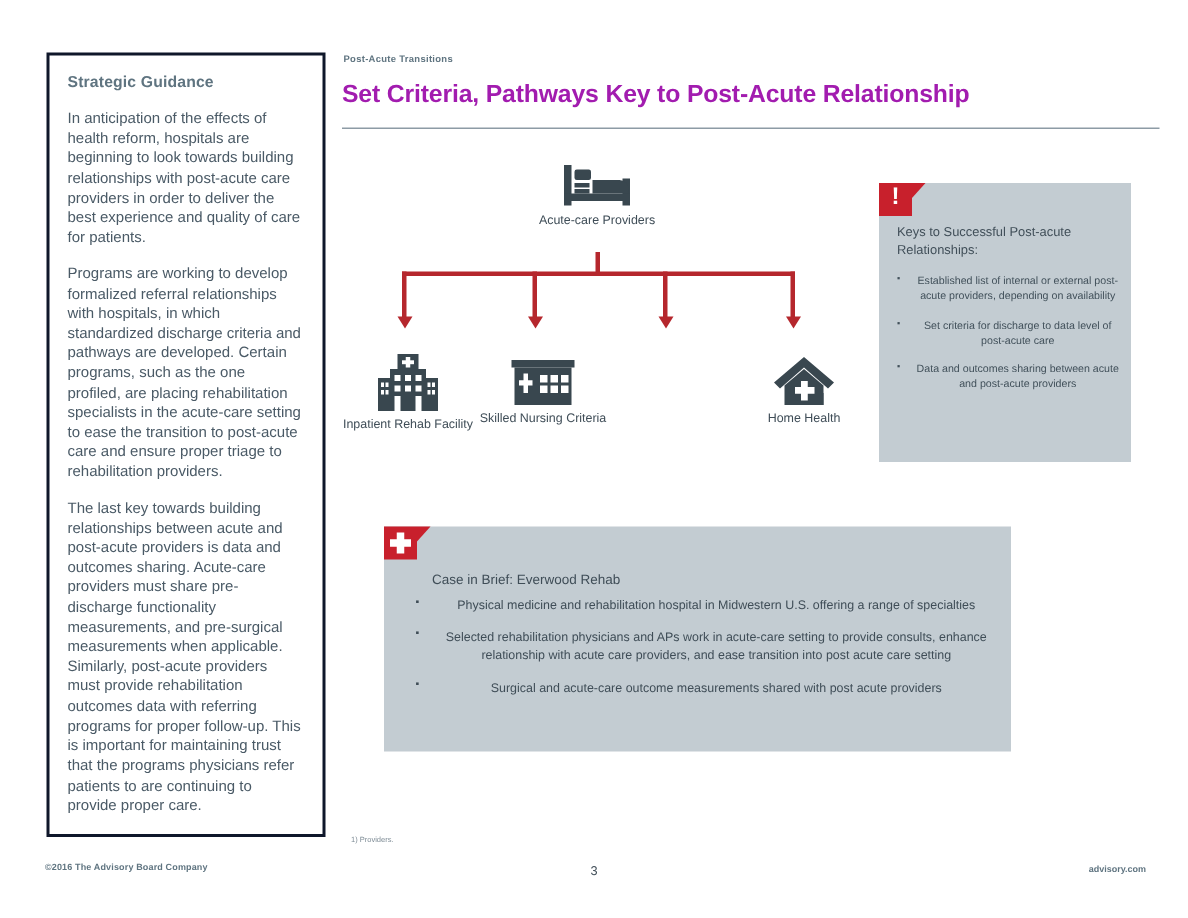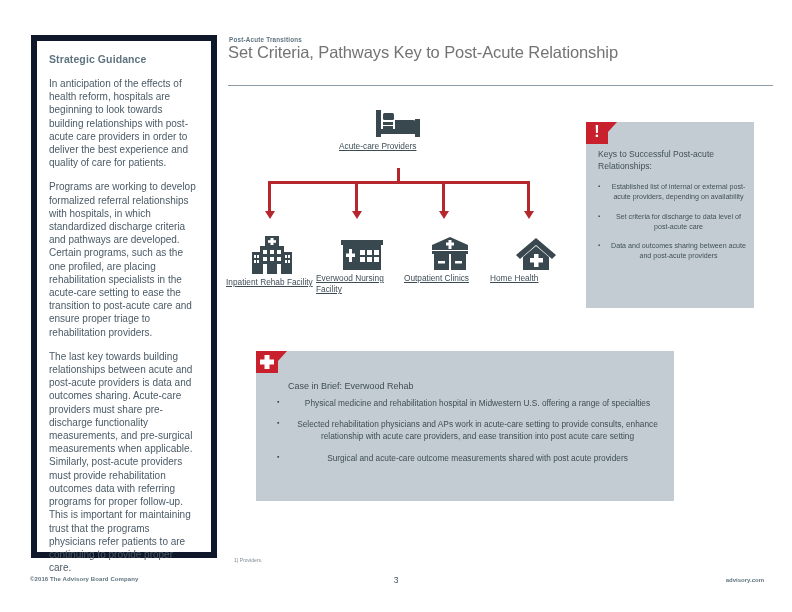--- a/index.html
+++ b/index.html
@@ -16,21 +16,21 @@
     overflow: hidden;
   }
 
   
   #guidance-panel {
     position: absolute;
     left: 31px;
     top: 35px;
     width: 186px;
     height: 523px;
-    border: 6px solid #0f172a;
+    border: 2px solid #0f172a;
     box-sizing: border-box;
     background: #ffffff;
   }
   #guidance-inner {
     padding: 12px 14px 0 12px;
   }
   #guidance-title {
     font-size: 10.5px;
     font-weight: bold;
     color: #5f7480;
@@ -50,25 +50,25 @@
     left: 229px;
     top: 36px;
     font-size: 6.3px;
     font-weight: bold;
     color: #5f7480;
     letter-spacing: .2px;
   }
   #page-title {
     position: absolute;
     left: 228px;
-    top: 43px;
+    top: 54px;
     width: 545px;
     font-size: 16.5px;
-    font-weight: normal;
-    color: #737373;
+    font-weight: bold;
+    color: #a21caf;
     margin: 0;
     letter-spacing: -.1px;
   }
   #title-rule {
     position: absolute;
     left: 228px;
     top: 85px;
     width: 545px;
     height: 1px;
     background: #8d9ba5;
@@ -77,21 +77,21 @@
   
   #flow {
     position: absolute;
     left: 228px;
     top: 100px;
     width: 340px;
     height: 215px;
   }
   .node {
     position: absolute;
-    text-decoration: underline;
+    text-align: center;
   }
   .node-label {
     font-size: 8.3px;
     line-height: 11px;
     color: #3f4d57;
     margin-top: 3px;
   }
   .ico {
     display: block;
     margin: 0 auto;
@@ -374,36 +374,23 @@
       <rect x="4" y="9" width="38" height="25" fill="#39474f"></rect>
       <rect x="10" y="13" width="3" height="13" fill="#fff"></rect>
       <rect x="7" y="17.5" width="9" height="3.5" fill="#fff"></rect>
       <rect x="21" y="14" width="5" height="5" fill="#fff"></rect>
         <rect x="28" y="14" width="5" height="5" fill="#fff"></rect>
         <rect x="35" y="14" width="5" height="5" fill="#fff"></rect>
       <rect x="21" y="21" width="5" height="5" fill="#fff"></rect>
         <rect x="28" y="21" width="5" height="5" fill="#fff"></rect>
         <rect x="35" y="21" width="5" height="5" fill="#fff"></rect>
     </svg>
-    <div class="node-label">Everwood Nursing Facility</div>
-  </div>
-
-  <div class="node leaf" id="node-opc">
-    <svg class="ico" width="44" height="34" viewBox="0 0 44 34">
-      <path d="M22 1 L40 9 v5 H4 V9 z" fill="#39474f"></path>
-      <rect x="20.5" y="4" width="3" height="9" fill="#fff"></rect>
-      <rect x="18" y="6.5" width="8" height="3" fill="#fff"></rect>
-      <rect x="4" y="15" width="36" height="3" fill="#39474f"></rect>
-      <rect x="6" y="18" width="15" height="16" fill="#39474f"></rect>
-      <rect x="23" y="18" width="15" height="16" fill="#39474f"></rect>
-      <rect x="10" y="25" width="7" height="2.5" fill="#fff"></rect>
-      <rect x="27" y="25" width="7" height="2.5" fill="#fff"></rect>
-    </svg>
-    <div class="node-label">Outpatient Clinics</div>
-  </div>
+    <div class="node-label">Skilled Nursing Criteria</div>
+  </div>
+
 
   <div class="node leaf" id="node-hh">
     <svg class="ico" width="42" height="34" viewBox="0 0 42 34">
       <path d="M21 2 L41 19 l-4 4 L21 9 L5 23 l-4 -4 z" fill="#39474f"></path>
       <path d="M8 21 L21 10 L34 21 v13 H8 z" fill="#39474f"></path>
       <rect x="19" y="18" width="4.5" height="13" fill="#fff"></rect>
       <rect x="15" y="22" width="13" height="4.5" fill="#fff"></rect>
       <rect x="29" y="26" width="5" height="8" fill="#39474f"></rect>
     </svg>
     <div class="node-label">Home Health</div>

